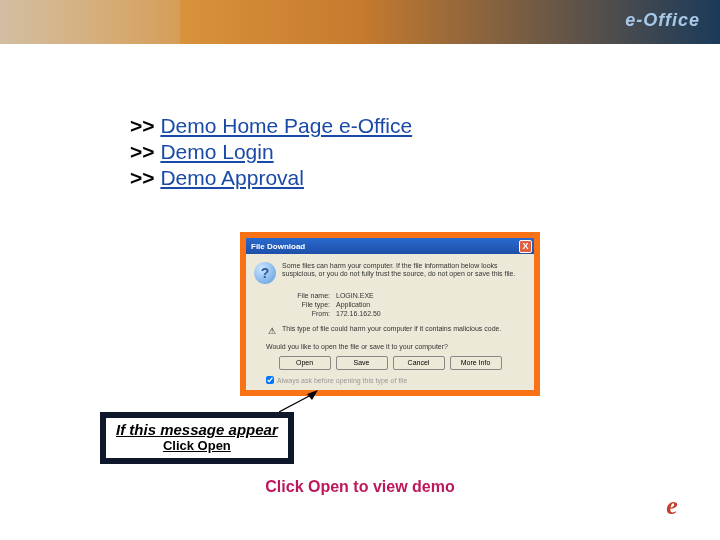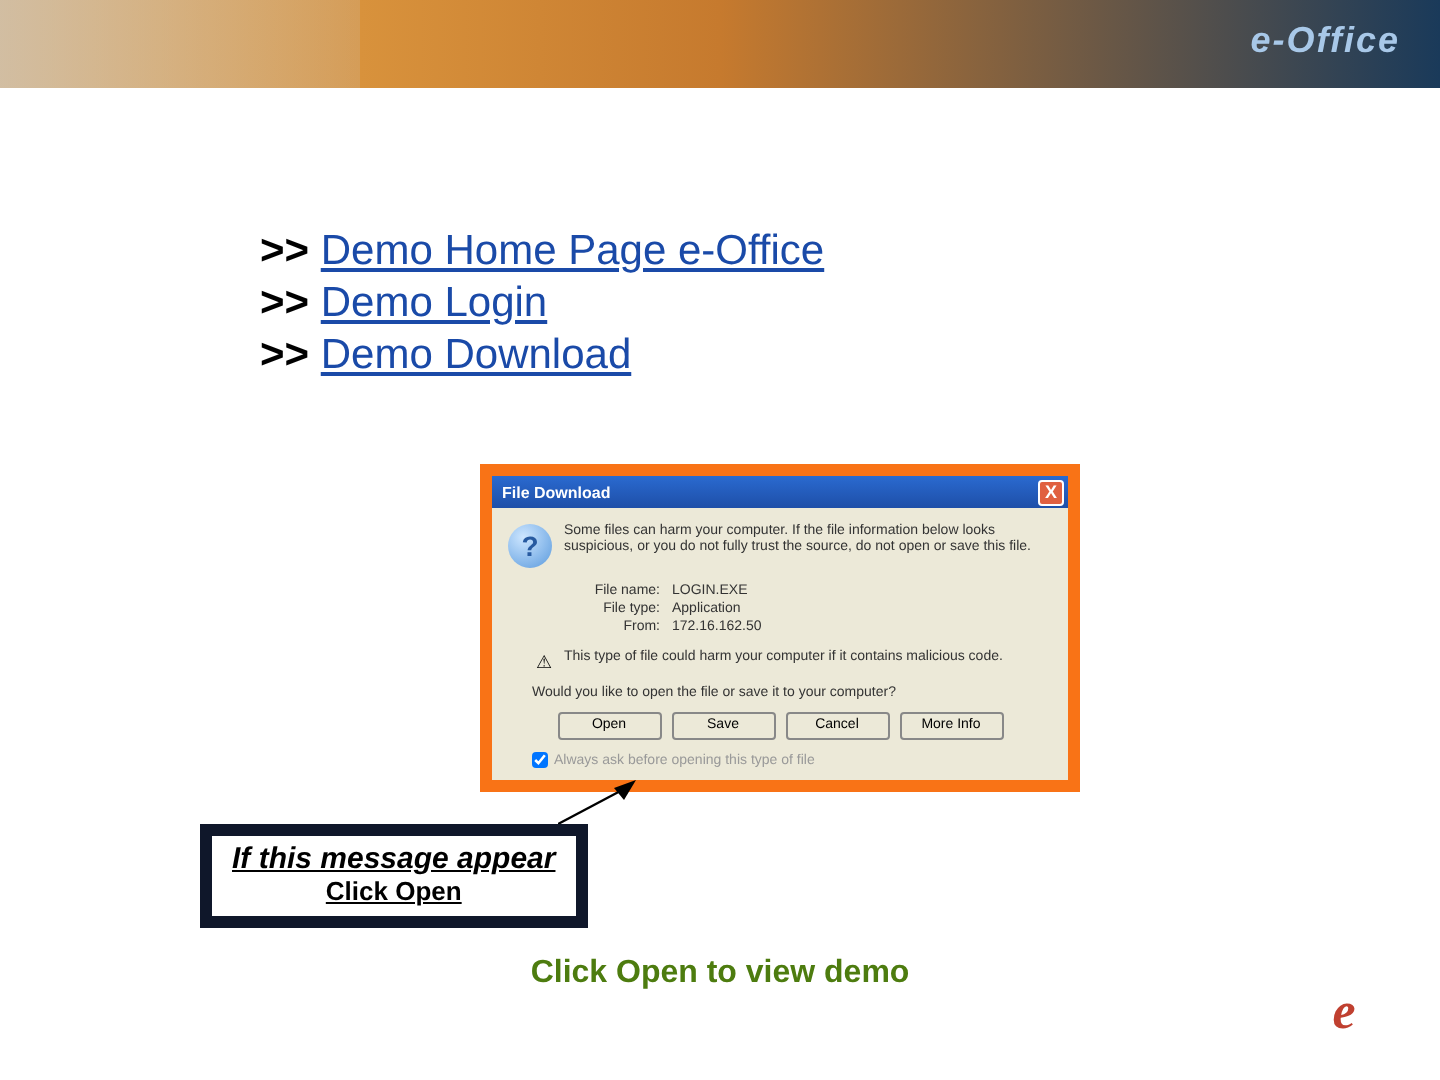--- a/index.html
+++ b/index.html
@@ -151,21 +151,21 @@
     height: 22px;
     z-index: 4;
   }
   .footer-instruction {
     position: absolute;
     left: 0;
     width: 720px;
     top: 478px;
     text-align: center;
     font-weight: bold;
-    color: #4d7c0f;
+    color: #be185d;
     font-size: 16px;
   }
   .footer-logo {
     position: absolute;
     right: 12px;
     bottom: 10px;
     width: 72px;
     height: 48px;
     display: flex;
     align-items: center;
@@ -191,21 +191,21 @@
   <div class="link-row">
     <span class="chevrons">&gt;&gt;</span>
     <a class="demo-link">Demo Home Page e-Office</a>
   </div>
   <div class="link-row">
     <span class="chevrons">&gt;&gt;</span>
     <a class="demo-link">Demo Login</a>
   </div>
   <div class="link-row">
     <span class="chevrons">&gt;&gt;</span>
-    <a class="demo-link">Demo Download</a>
+    <a class="demo-link">Demo Approval</a>
   </div>
 </div>
 
 <div class="dialog-wrap">
   <div class="dlg-titlebar">
     <span>File Download</span>
     <div class="dlg-close">X</div>
   </div>
   <div class="dlg-body">
     <div class="dlg-row1">

